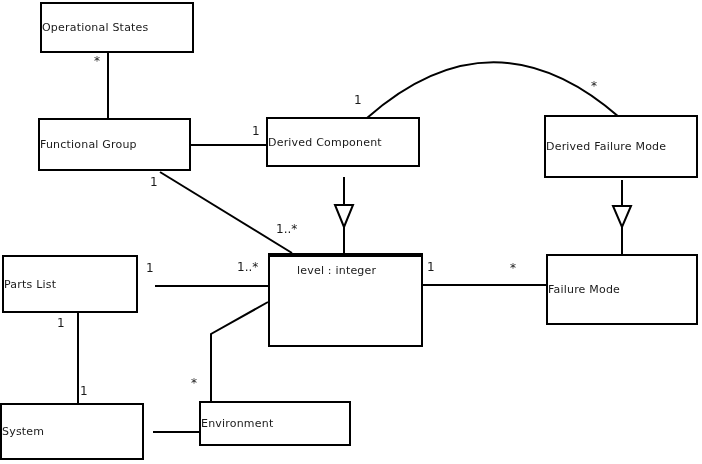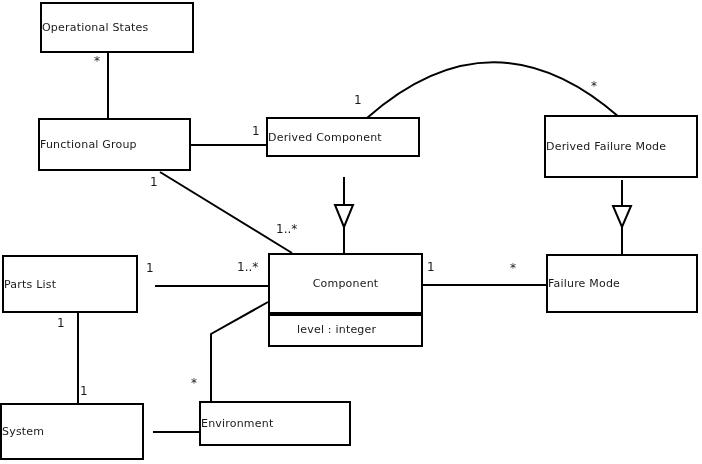--- a/index.html
+++ b/index.html
@@ -39,42 +39,39 @@
   </svg>
 
   <div class="node node-center" style="left:40px;top:2px;width:154px;height:51px">
     <span class="node-label">Operational States</span>
   </div>
 
   <div class="node node-center" style="left:38px;top:118px;width:153px;height:53px">
     <span class="node-label">Functional Group</span>
   </div>
 
-  <div class="node node-center" style="left:266px;top:117px;width:154px;height:40px">
+  <div class="node node-center" style="left:266px;top:117px;width:154px;height:50px">
     <span class="node-label">Derived Component</span>
   </div>
 
   <div class="node node-center" style="left:544px;top:115px;width:154px;height:63px">
     <span class="node-label">Derived Failure Mode</span>
   </div>
 
   <div class="node node-center" style="left:2px;top:255px;width:136px;height:58px">
     <span class="node-label">Parts List</span>
   </div>
 
   <div class="node" style="left:268px;top:253px;width:155px;height:94px">
-    <div class="comp-title">
-      <span class="node-label">Component</span>
-    </div>
     <div class="comp-attr">
       <span class="node-label">level : integer</span>
     </div>
   </div>
 
-  <div class="node node-center" style="left:546px;top:254px;width:152px;height:59px">
+  <div class="node node-center" style="left:546px;top:254px;width:152px;height:71px">
     <span class="node-label">Failure Mode</span>
   </div>
 
   <div class="node node-center" style="left:0px;top:403px;width:144px;height:57px">
     <span class="node-label">System</span>
   </div>
 
   <div class="node node-center" style="left:199px;top:401px;width:152px;height:45px">
     <span class="node-label">Environment</span>
   </div>

